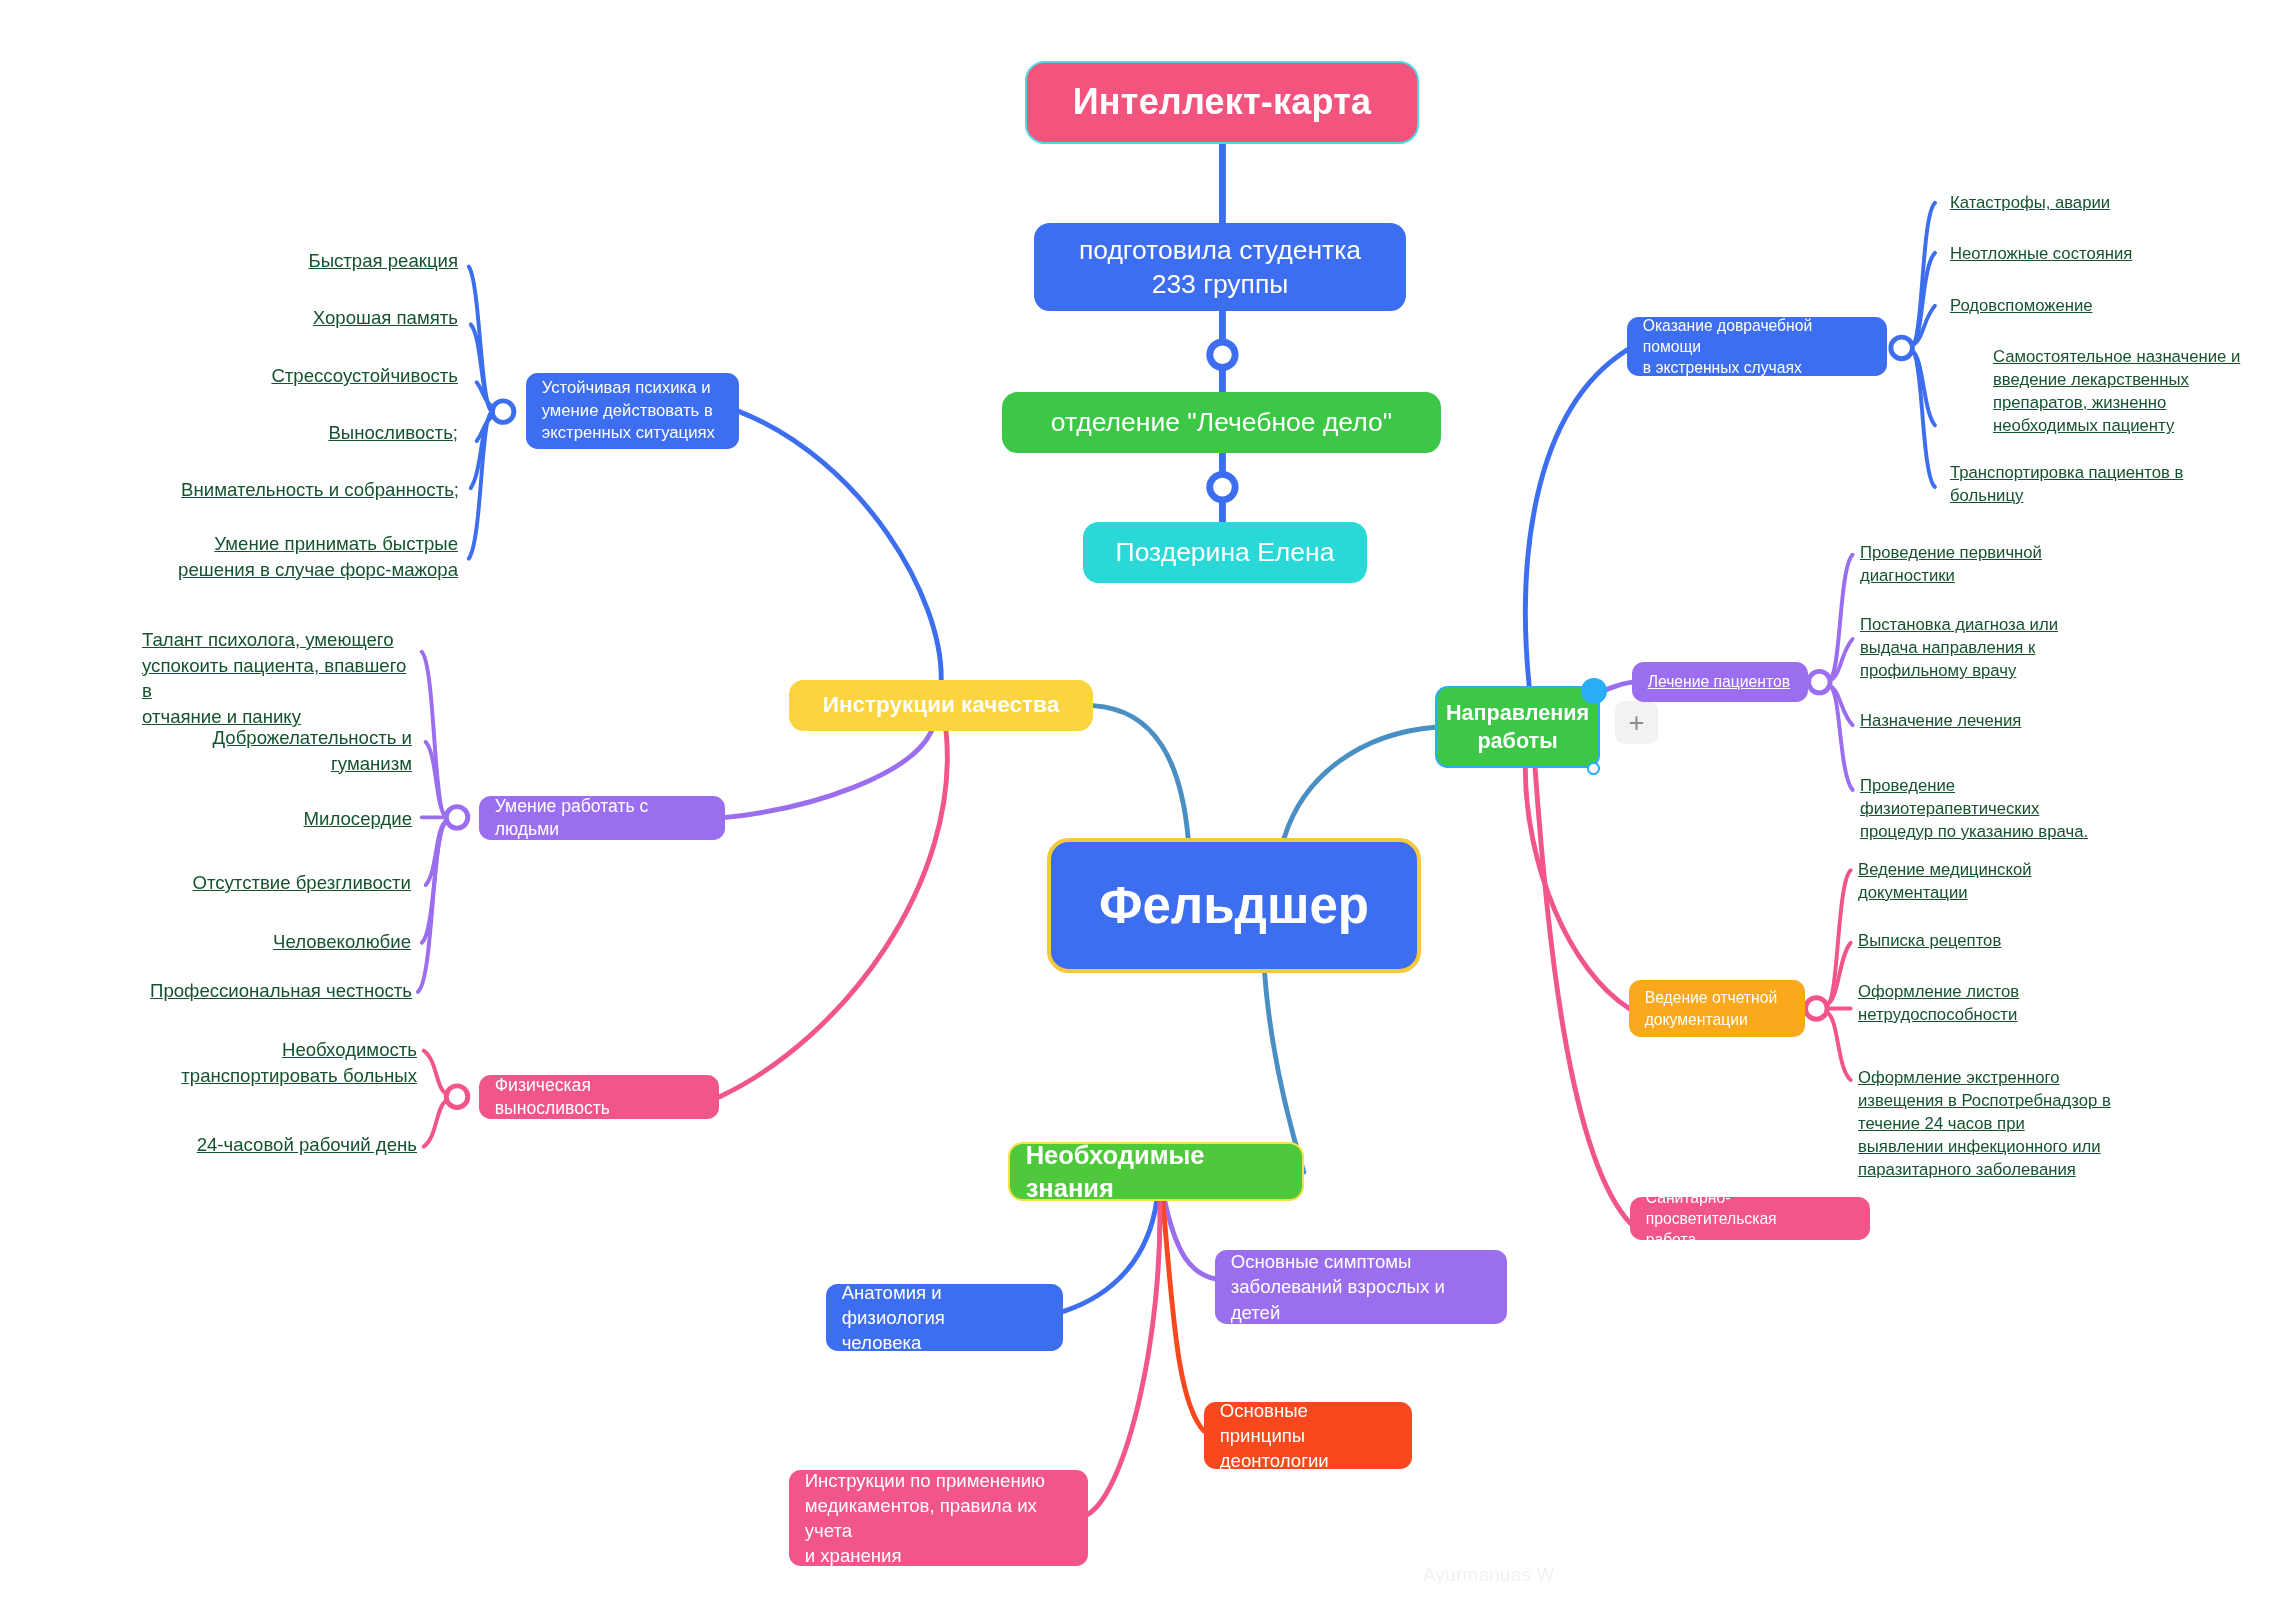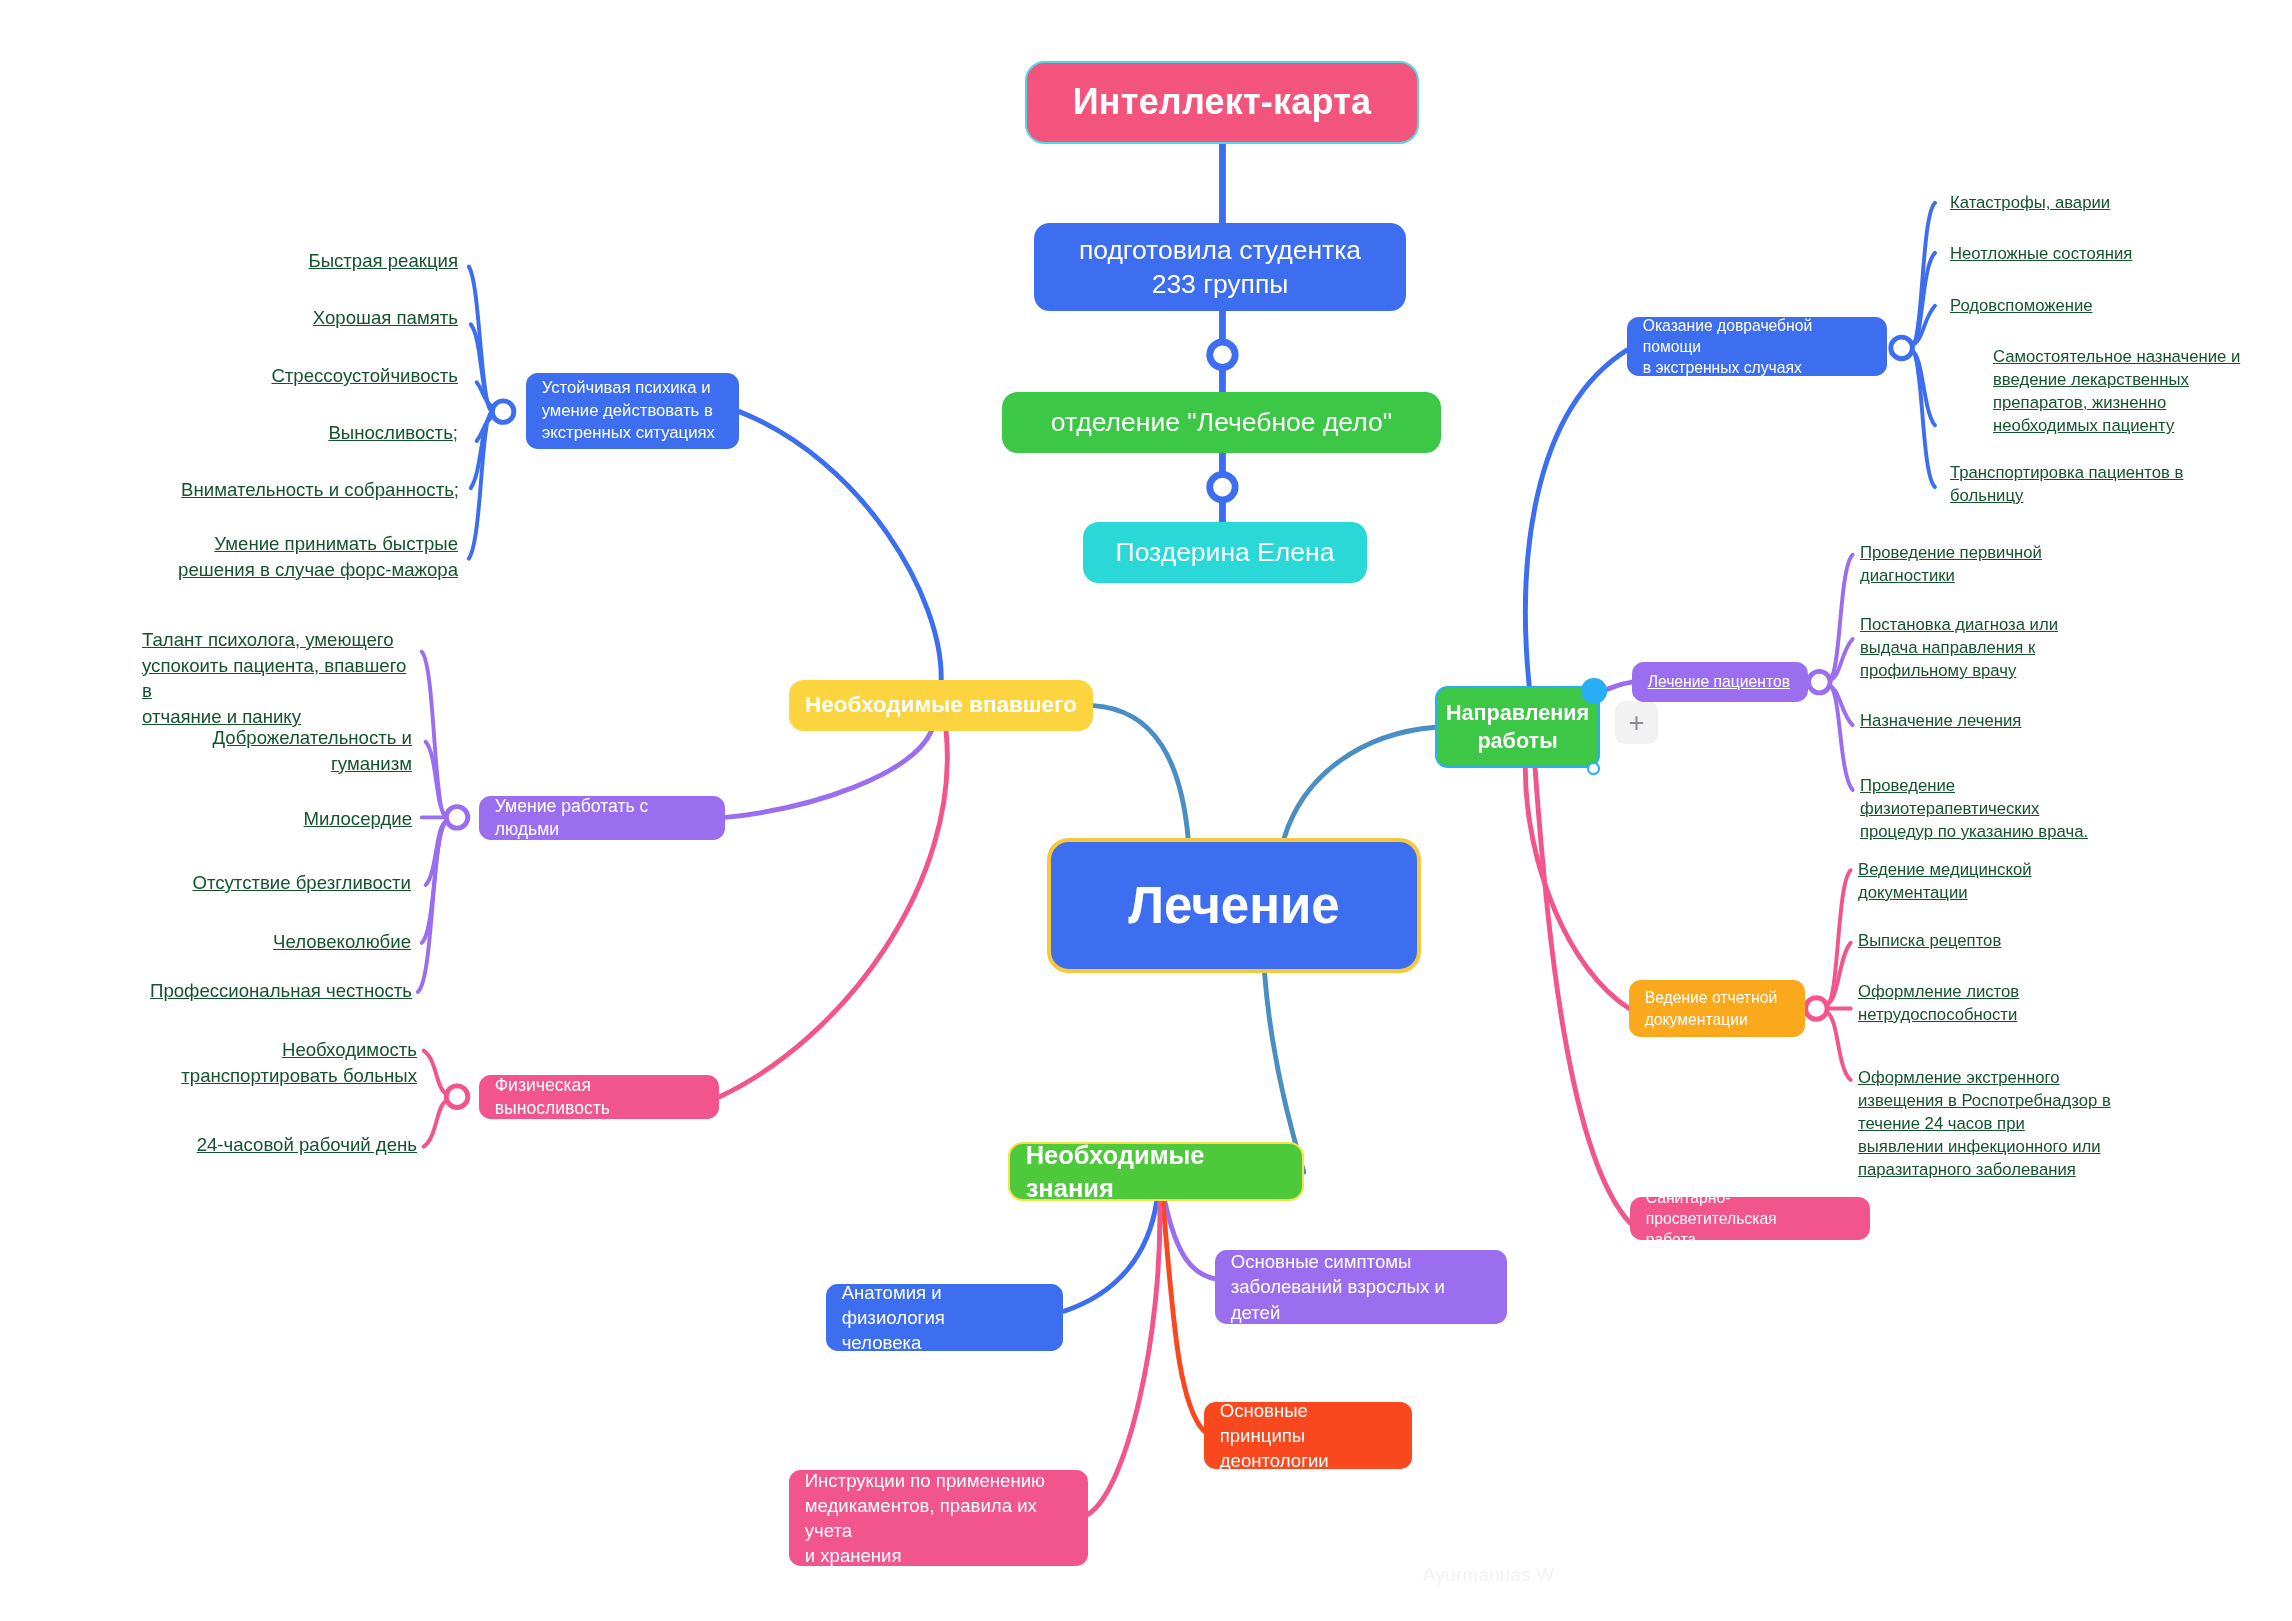--- a/index.html
+++ b/index.html
@@ -225,23 +225,23 @@
     </g>
   </svg>
 
   <div class="node n-root">Интеллект-карта</div>
 
   <div class="node n-prepared">подготовила студентка
 233 группы</div>
   <div class="node n-dept">отделение "Лечебное дело"</div>
   <div class="node n-author">Поздерина Елена</div>
 
-  <div class="node center n-main">Лечение</div>
-
-  <div class="node n-qualities">Необходимые впавшего</div>
+  <div class="node center n-main">Фельдшер</div>
+
+  <div class="node n-qualities">Инструкции качества</div>
 
   <div class="node center n-directions">Направления
 работы</div>
   <div class="sel-dot filled" style="left:1581px;top:678px;"></div>
   <div class="sel-dot" style="left:1587px;top:762px;"></div>
   <div class="plus-btn">+</div>
 
   <div class="node n-knowledge">Необходимые знания</div>
 
   <div class="node n-psyche">Устойчивая психика и умение действовать в экстренных ситуациях</div>

